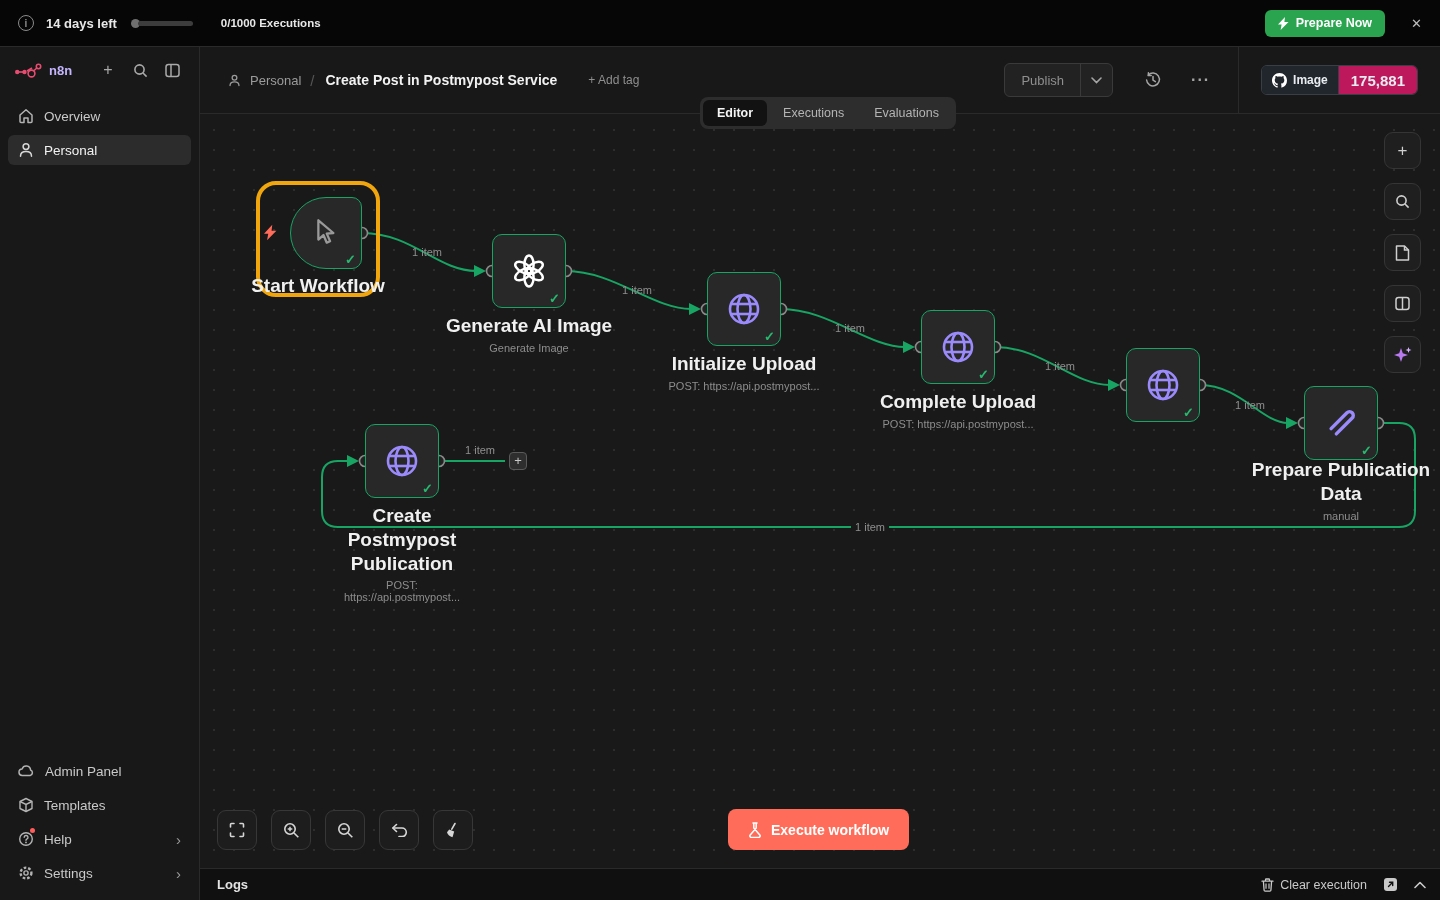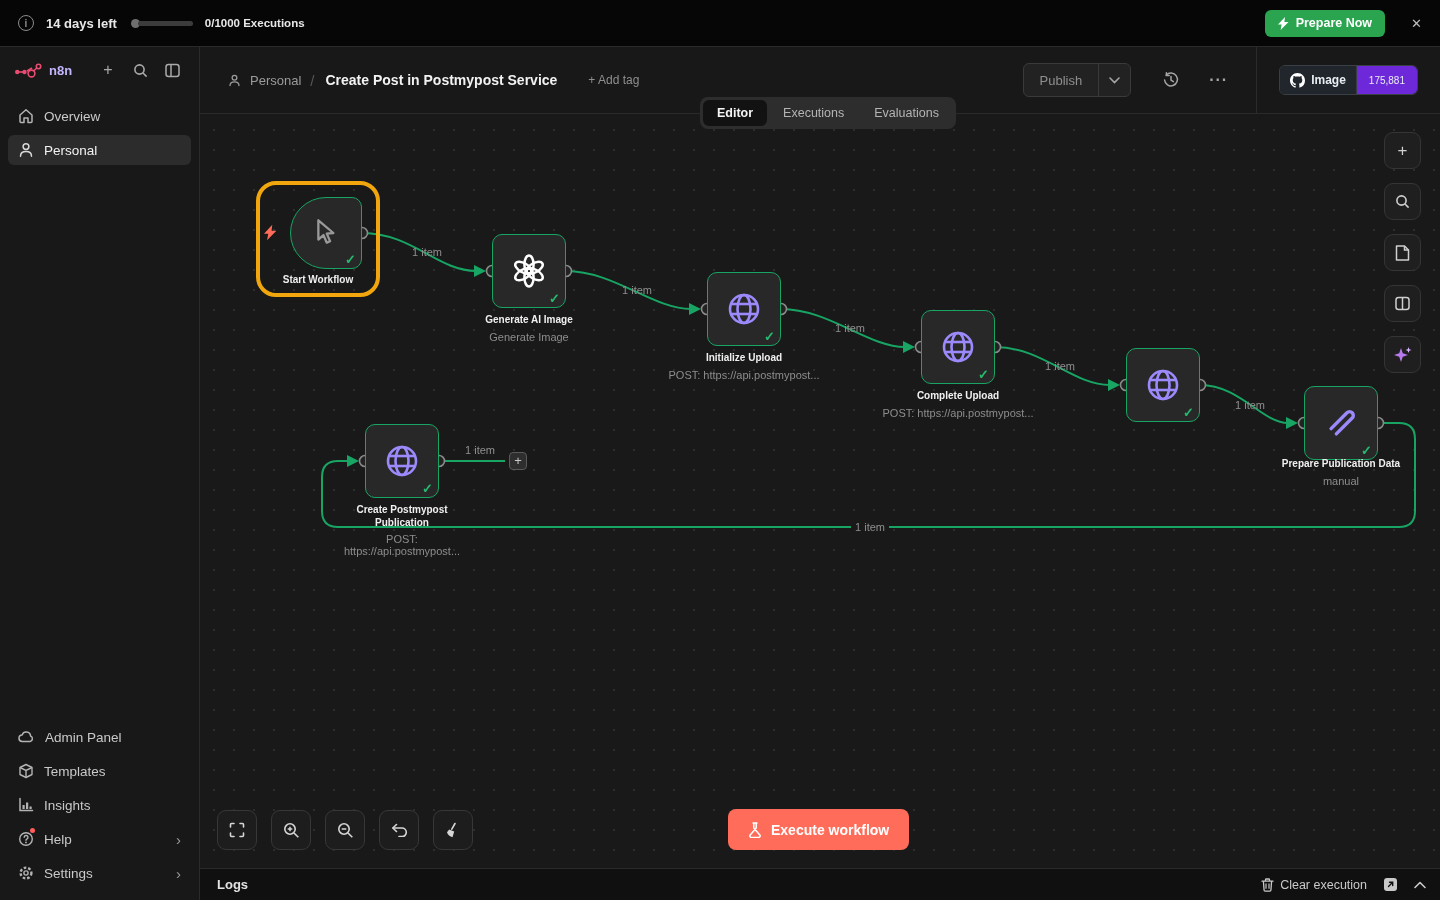--- a/index.html
+++ b/index.html
@@ -9,21 +9,21 @@
 
   
   .topbar { height:47px; background:#060606; border-bottom:1px solid #2a2a2a;
     display:flex; align-items:center; padding:0 12px 0 18px; color:#e8e8e8; flex:0 0 auto; }
   .info-circ { width:16px; height:16px; border:1.4px solid #8b8b8b; border-radius:50%;
     color:#8b8b8b; font-size:10px; display:flex; align-items:center; justify-content:center; font-weight:700; }
   .trial-label { font-size:13px; font-weight:700; margin-left:12px; }
   .trial-slider { display:flex; align-items:center; margin-left:14px; }
   .trial-slider .knob { width:9px; height:9px; border-radius:50%; background:#6f6f6f; }
   .trial-slider .track { width:55px; height:5px; border-radius:3px; background:#3c3c3c; margin-left:-2px; }
-  .exec-count { font-size:11.5px; font-weight:700; margin-left:12px; }
+  .exec-count { font-size:11.5px; font-weight:700; margin-left:28px; }
   .topbar-right { margin-left:auto; display:flex; align-items:center; gap:20px; }
   .upgrade-btn { background:#2aa44f; color:#fff; border:none; border-radius:6px; height:27px;
     padding:0 13px; font-size:12.5px; font-weight:700; display:flex; align-items:center; gap:7px; cursor:pointer;
     font-family:inherit; }
   .close-x { color:#bdbdbd; font-size:13px; cursor:pointer; padding:2px 6px; }
 
   .body-row { flex:1; display:flex; min-height:0; }
 
   
   .sidebar { width:200px; background:#181818; border-right:1px solid #2a2a2a;
@@ -64,41 +64,41 @@
     border-left:1px solid #3a3a3a; color:#a5a5a5; cursor:pointer; }
   .hist-btn, .more-btn { color:#a5a5a5; font-size:16px; cursor:pointer; padding:6px;
     display:flex; align-items:center; justify-content:center; }
   .hist-btn { margin-left:26px; }
   .more-btn { margin-left:18px; letter-spacing:1px; font-weight:700; }
   .gh-wrap { height:100%; display:flex; align-items:center; margin-left:22px; padding-left:22px;
     border-left:1px solid #2a2a2a; }
   .gh-widget { display:flex; height:30px; border:1px solid #383f47; border-radius:6px; overflow:hidden; cursor:pointer; }
   .gh-star { background:#21262d; color:#e9edf2; font-size:12px; font-weight:700;
     display:flex; align-items:center; gap:6px; padding:0 10px; }
-  .gh-count { background:#6d28d9; color:#e9edf2; font-size:10px; font-weight:400;
+  .gh-count { background:#be185d; color:#e9edf2; font-size:15px; font-weight:700;
     display:flex; align-items:center; padding:0 12px; border-left:1px solid #383f47; }
 
   
   .tabbar { position:absolute; left:500px; top:50px; z-index:30; background:#2d2d2d;
     border-radius:8px; padding:3px; display:flex; gap:2px; }
   .tab { font-size:12.5px; color:#b4b4b4; padding:6px 14px; border-radius:6px; cursor:pointer; }
   .tab.active { background:#121212; color:#f5f5f5; font-weight:600; }
 
   
   .canvas { position:relative; flex:1; background-color:#191919; overflow:hidden;
     background-image:radial-gradient(circle, #2d2d2d 1px, transparent 1.3px);
     background-size:20px 20px; background-position:4px 6px; }
   .wires { position:absolute; left:0; top:0; }
 
   .node { position:absolute; width:74px; height:74px; background:#282828;
     border:1.7px solid #18a564; border-radius:10px; display:flex; align-items:center;
     justify-content:center; cursor:pointer; }
   .node .check { position:absolute; right:5px; bottom:1px; color:#27b96f; font-size:13px; font-weight:700; }
   .node-caption { position:absolute; text-align:center; pointer-events:none; }
-  .node-caption .nname { color:#f0f0f0; font-size:10px; font-weight:700; line-height:1.25; }
+  .node-caption .nname { color:#f0f0f0; font-size:19px; font-weight:700; line-height:1.25; }
   .node-caption .nsub { color:#8d8d8d; font-size:11px; margin-top:4px; }
   .trigger { border-radius:36px 10px 10px 36px; width:72px; height:72px; }
   .sel-box { position:absolute; border:4px solid #f0a60c; border-radius:20px; pointer-events:none; }
   .bolt { position:absolute; pointer-events:none; }
   .plus-endpoint { position:absolute; width:18px; height:18px; background:#2e2e2e;
     border:1px solid #5a5a5a; border-radius:4px; color:#c9c9c9; font-size:13px; line-height:16px;
     text-align:center; cursor:pointer; }
   .wire-label { position:absolute; color:#8f8f8f; font-size:11px; transform:translate(-50%,-50%);
     pointer-events:none; white-space:nowrap; }
 
@@ -207,29 +207,20 @@
               <path d="M4.5 12.5 a3.3 3.3 0 0 1 -.4-6.6 A4.4 4.4 0 0 1 12.6 7 a2.9 2.9 0 0 1 -.4 5.5 Z" fill="none" stroke="#b3b3b3" stroke-width="1.5" stroke-linejoin="round"></path>
             </svg>
           <span>Admin Panel</span>
         </div>
         <div class="sb-item">
           <svg width="16" height="16" viewBox="0 0 16 16">
               <path d="M8 1.5 L14 4.5 V11.5 L8 14.5 L2 11.5 V4.5 Z" fill="none" stroke="#b3b3b3" stroke-width="1.4" stroke-linejoin="round"></path>
               <path d="M2 4.5 L8 7.5 L14 4.5 M8 7.5 V14.5" fill="none" stroke="#b3b3b3" stroke-width="1.4"></path>
             </svg>
           <span>Templates</span>
-        </div>
-        <div class="sb-item">
-          <svg width="16" height="16" viewBox="0 0 16 16">
-              <path d="M2 1.5 V13.5 H14.5" fill="none" stroke="#b3b3b3" stroke-width="1.5" stroke-linecap="round"></path>
-              <rect x="4.5" y="8" width="2.2" height="4" fill="#b3b3b3"></rect>
-              <rect x="8" y="5.5" width="2.2" height="6.5" fill="#b3b3b3"></rect>
-              <rect x="11.5" y="9.5" width="2.2" height="2.5" fill="#b3b3b3"></rect>
-            </svg>
-          <span>Insights</span>
         </div>
         <div class="sb-item">
           <svg width="16" height="16" viewBox="0 0 16 16">
               <circle cx="8" cy="8" r="6.3" fill="none" stroke="#b3b3b3" stroke-width="1.4"></circle>
               <path d="M6.2 6.3 a1.9 1.9 0 1 1 2.6 1.8 c-.6.25-.8.6-.8 1.2" fill="none" stroke="#b3b3b3" stroke-width="1.4" stroke-linecap="round"></path>
               <circle cx="8" cy="11.4" r=".9" fill="#b3b3b3"></circle>
             </svg>
           <span class="help-dot"></span>
           <span>Help</span>
           <span class="sb-chev">›</span>

